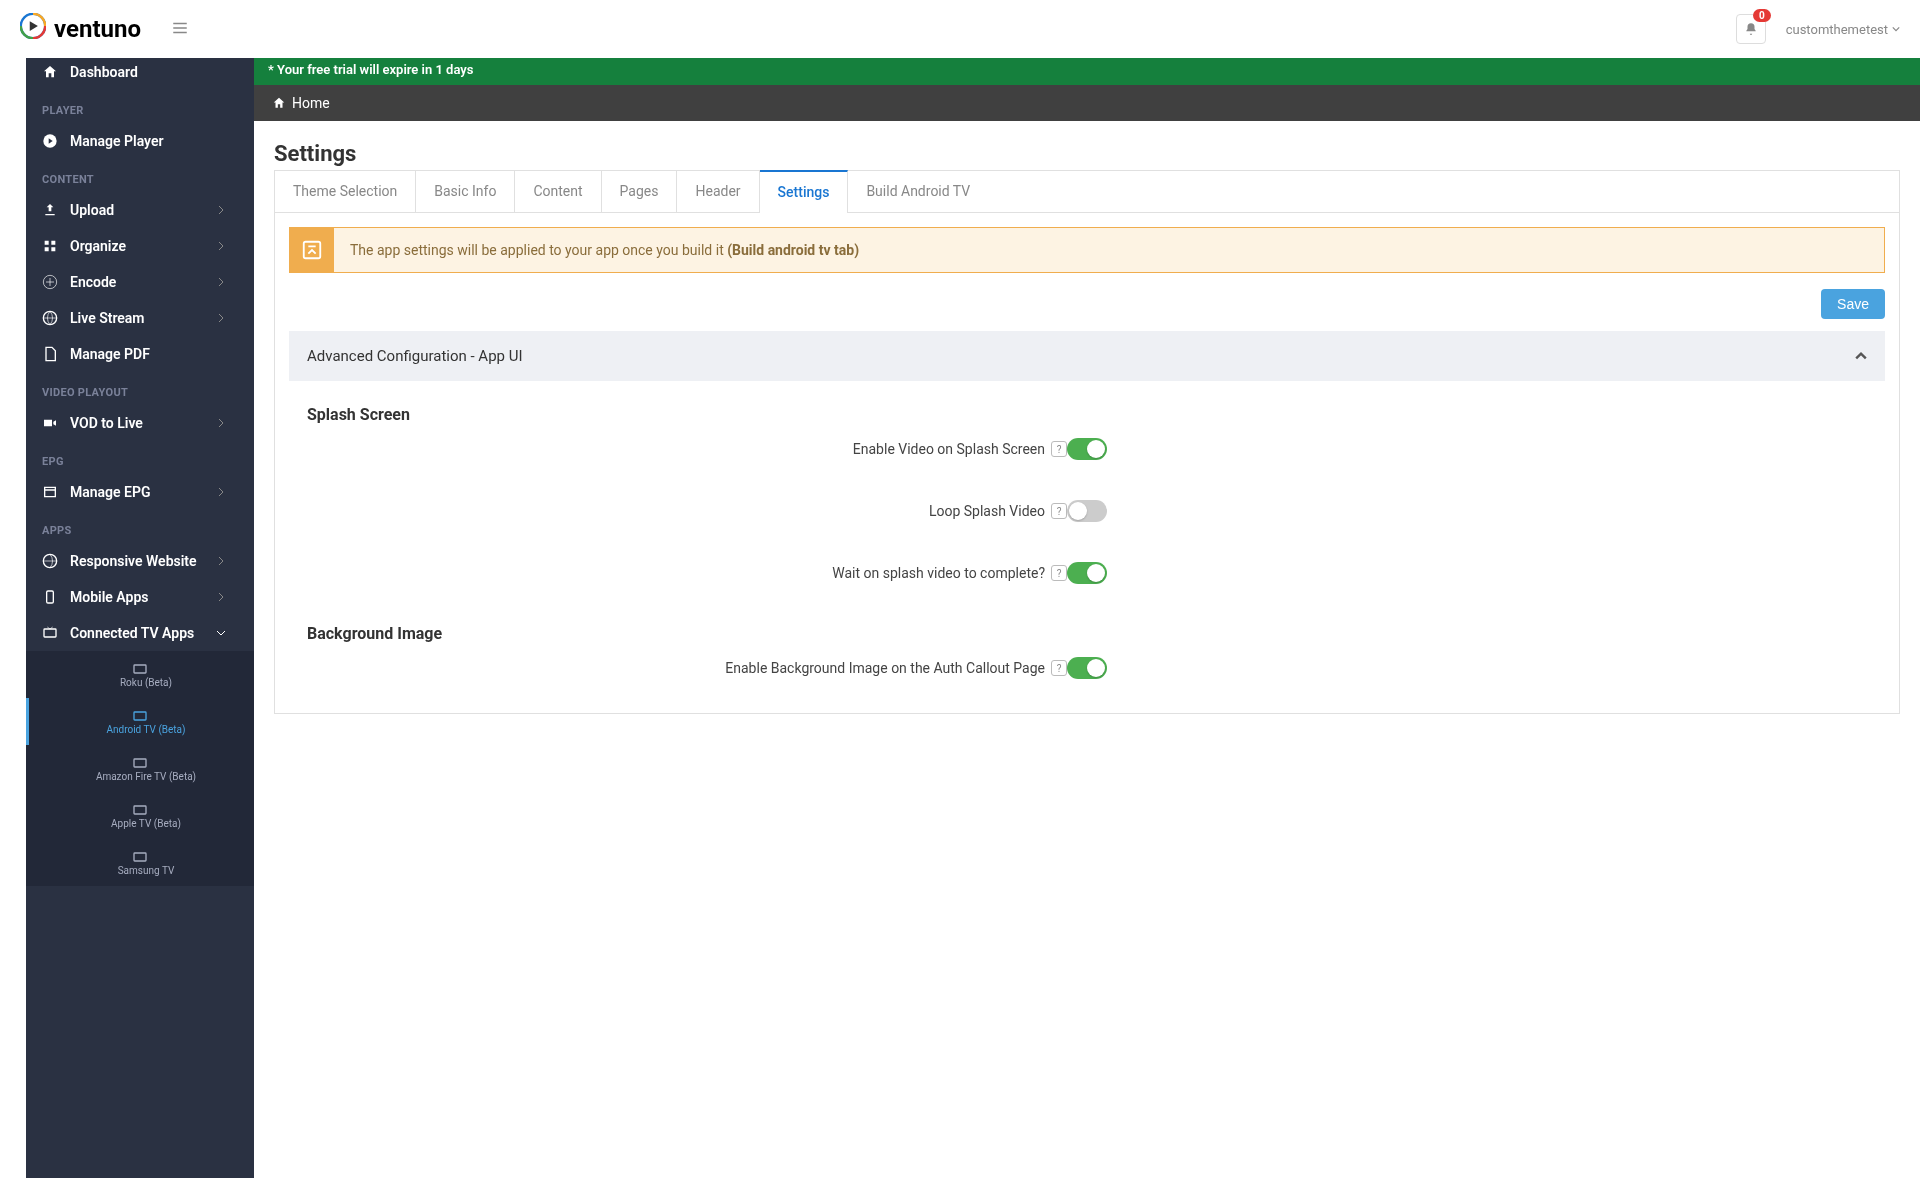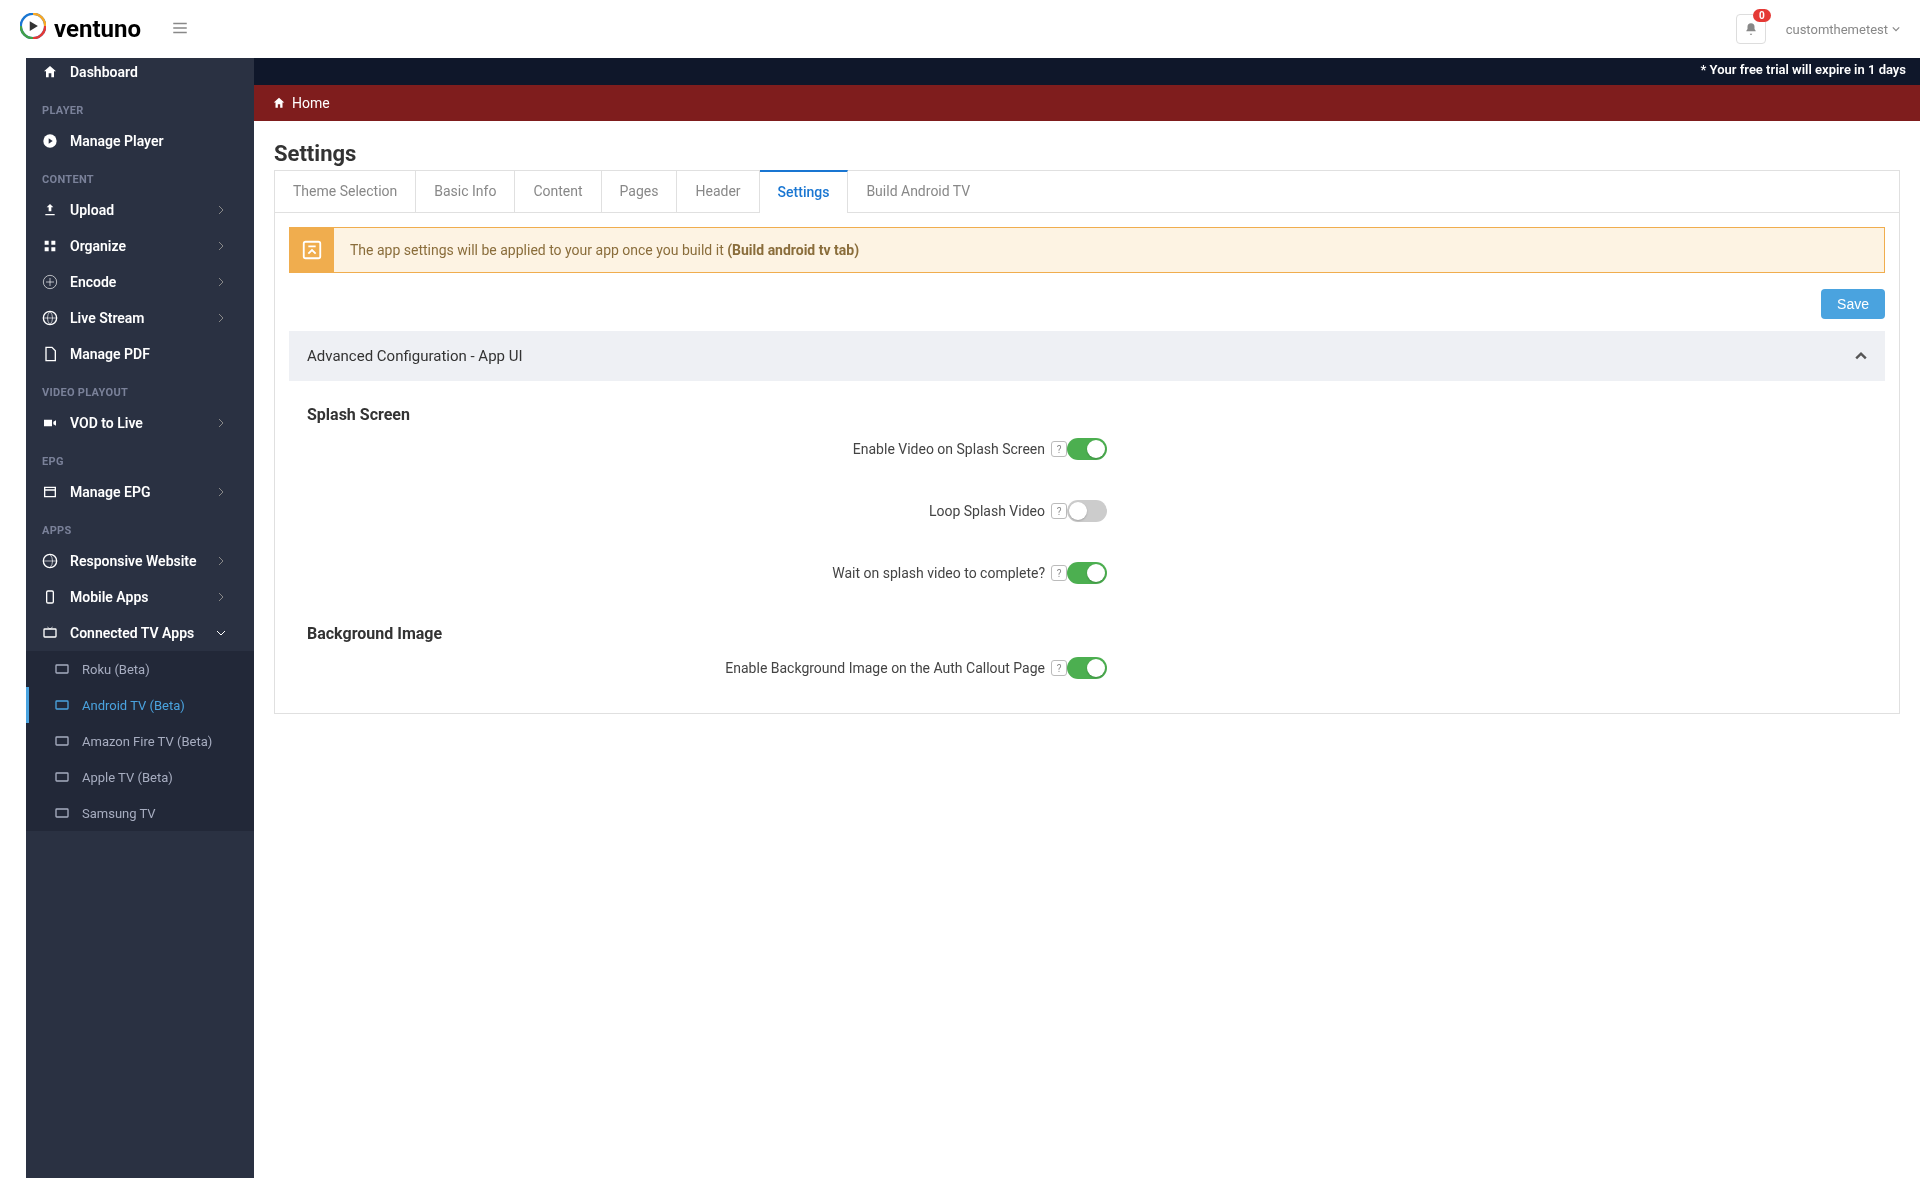--- a/index.html
+++ b/index.html
@@ -19,27 +19,27 @@
 .badge { position: absolute; top: -6px; right: -6px; background: #e53935; color: #fff; font-size: 10px; font-weight: 700; border-radius: 10px; padding: 1px 6px; }
 .user-menu { color: #888; font-size: 13px; cursor: pointer; display: flex; align-items: center; gap: 4px; }
 
 
 .sidebar { width: 228px; background: #2a3142; color: #fff; padding-top: 54px; min-height: 100vh; flex-shrink: 0; margin-left: 26px; }
 .sidebar-item { display: flex; align-items: center; padding: 10px 16px; cursor: pointer; font-size: 14px; font-weight: 600; color: #fff; }
 .sidebar-item svg { width: 16px; height: 16px; margin-right: 12px; fill: currentColor; flex-shrink: 0; }
 .sidebar-item .chev { margin-left: auto; width: 10px; height: 10px; fill: #888; }
 .sidebar-section-title { padding: 14px 16px 6px; font-size: 11px; font-weight: 700; color: #7a8199; letter-spacing: 0.3px; }
 .sidebar-sub { background: #222838; }
-.sidebar-sub .sidebar-item { padding-left: 28px; font-weight: 400; font-size: 13px; color: #a7adc0; }
+.sidebar-sub .sidebar-item { padding-left: 28px; font-weight: 400; font-size: 10px; color: #a7adc0; flex-direction: column; }
 .sidebar-sub .sidebar-item.active { color: #4aa3df; border-left: 3px solid #4aa3df; padding-left: 25px; }
 
 
 .main { flex: 1; padding-top: 54px; background: #fff; min-width: 0; }
-.trial-bar { background: #0f172a; color: #fff; padding: 8px 14px; font-size: 13px; font-weight: 600; text-align: right; }
-.breadcrumb-bar { background: #7f1d1d; color: #fff; padding: 10px 18px; font-size: 14px; display: flex; align-items: center; gap: 6px; }
+.trial-bar { background: #15803d; color: #fff; padding: 8px 14px; font-size: 13px; font-weight: 600; }
+.breadcrumb-bar { background: #404040; color: #fff; padding: 10px 18px; font-size: 14px; display: flex; align-items: center; gap: 6px; }
 .breadcrumb-bar svg { width: 14px; height: 14px; fill: #fff; }
 
 .content-wrap { padding: 20px; }
 .page-title { font-size: 22px; font-weight: 700; margin-bottom: 4px; }
 .page-subtitle { font-size: 14px; color: #555; margin-bottom: 18px; }
 
 .tabs { display: flex; border: 1px solid #e0e0e0; border-bottom: none; }
 .tab { padding: 12px 18px; font-size: 14px; color: #888; border-right: 1px solid #e0e0e0; cursor: pointer; background: #fff; }
 .tab:last-child { border-right: none; }
 .tab.active { color: #1976d2; border-top: 2px solid #1976d2; margin-top: -1px; font-weight: 500; background: #fff; position: relative; }

